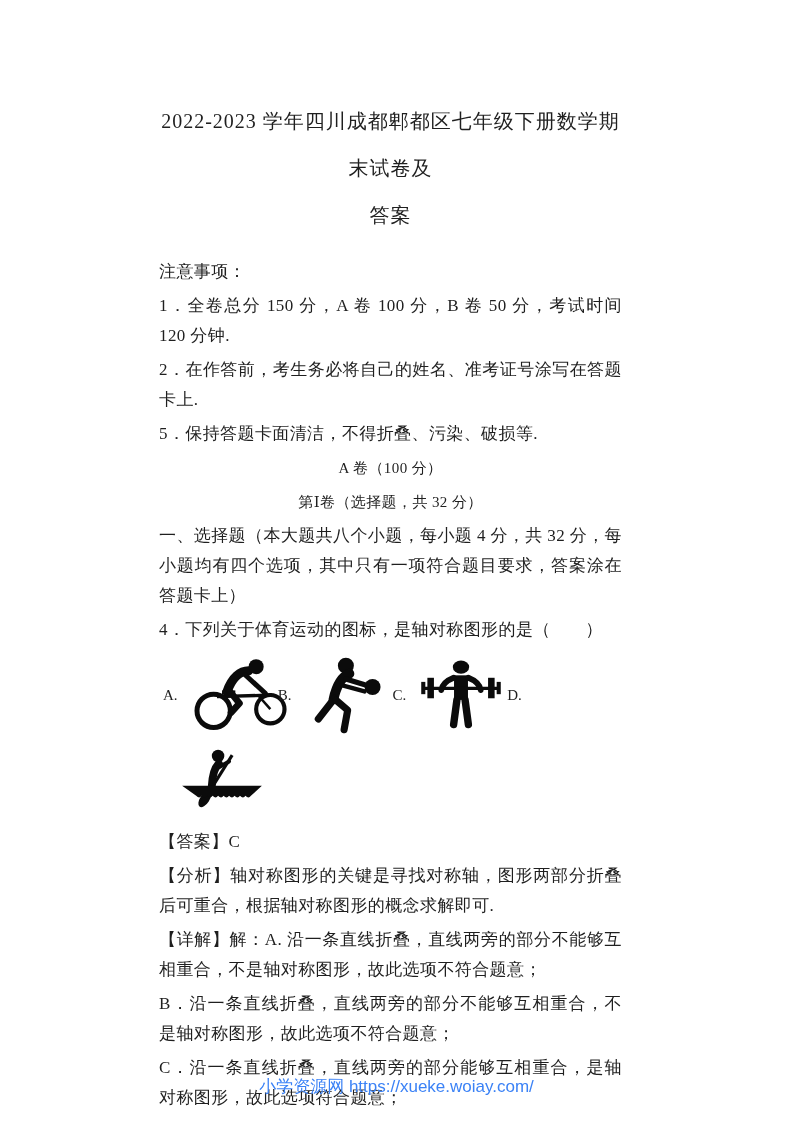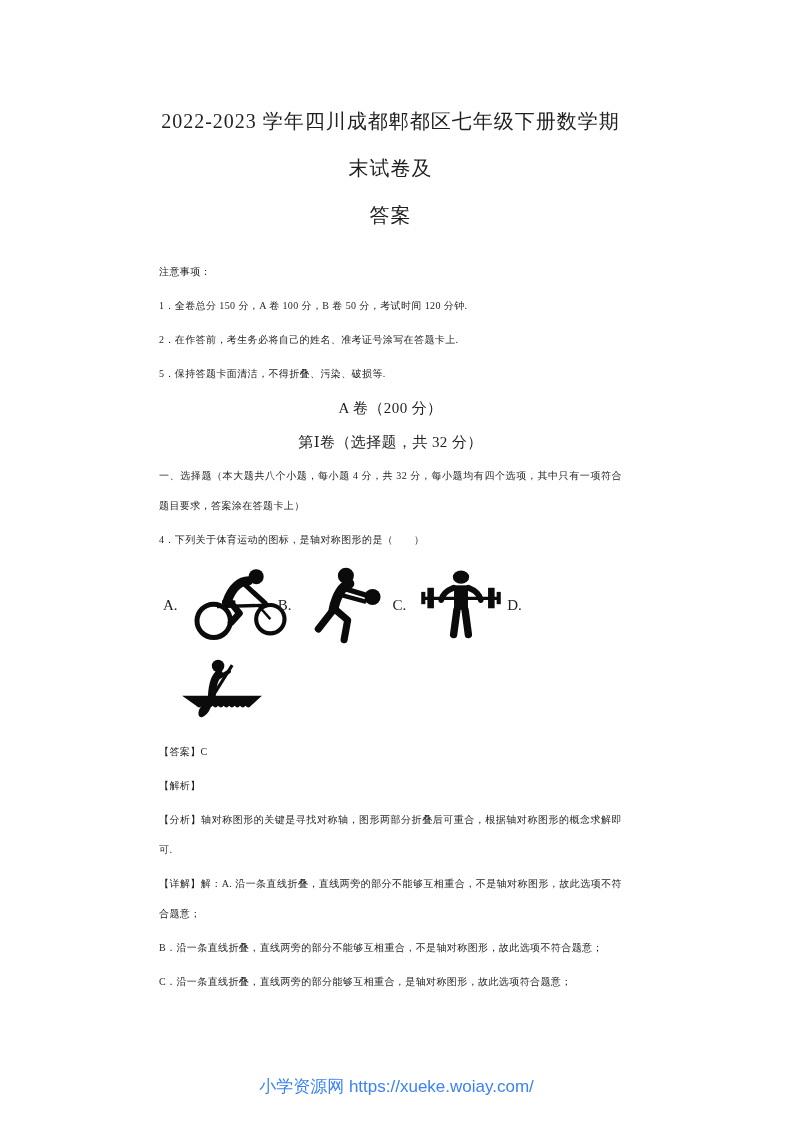--- a/index.html
+++ b/index.html
@@ -16,21 +16,21 @@
   }
   .title{
     font-size:20px;
     font-weight:400;
     text-align:center;
     line-height:47px;
     margin:0 0 18px 0;
     letter-spacing:1px;
   }
   .body-line{
-    font-size:10px;
+    font-size:17px;
     line-height:30px;
     margin:0 0 4px 0;
     text-align:justify;
     letter-spacing:0.4px;
   }
   .center-line{
     font-size:15px;
     line-height:30px;
     margin:0 0 4px 0;
     text-align:center;
@@ -74,21 +74,21 @@
 
 <div class="page" style="color: rgb(31, 31, 31); background: rgb(255, 255, 255);">
 
   <h1 class="title"><span>2022-2023 学年四川成都郫都区七年级下册数学期末试卷及</span><br><span>答案</span></h1>
 
   <p class="body-line">注意事项：</p>
   <p class="body-line">1．全卷总分 150 分，A 卷 100 分，B 卷 50 分，考试时间 120 分钟.</p>
   <p class="body-line">2．在作答前，考生务必将自己的姓名、准考证号涂写在答题卡上.</p>
   <p class="body-line">5．保持答题卡面清洁，不得折叠、污染、破损等.</p>
 
-  <p class="center-line">A 卷（200 分）</p>
+  <p class="center-line">A 卷（100 分）</p>
   <p class="center-line">第Ⅰ卷（选择题，共 32 分）</p>
   <p class="body-line">一、选择题（本大题共八个小题，每小题 4 分，共 32 分，每小题均有四个选项，其中只有一项符合题目要求，答案涂在答题卡上）</p>
   <p class="body-line">4．下列关于体育运动的图标，是轴对称图形的是（　　）</p>
 
   <div class="options-row">
 
     <div class="option">
       <span class="opt-label">A.</span>
       <span class="icon">
         <svg width="100" height="76" viewBox="0 0 120 88">
@@ -151,21 +151,20 @@
         <path class="stroke" d="M42 50 C43 34 46 26 51 22" stroke-width="10" stroke-linecap="round"></path>
         <path class="stroke" d="M50 27 L64 19" stroke-width="5" stroke-linecap="round"></path>
         <line class="stroke" x1="68" y1="11" x2="36" y2="62" stroke-width="4"></line>
         <ellipse cx="33" cy="67" rx="6" ry="12" transform="rotate(33 33 67)" fill="#0b0b0b"></ellipse>
         <path d="M4 50 H106 L92 63 Q89 67 85 63 Q82 67 78 63 Q75 67 71 63 Q68 67 64 63 Q61 67 57 63 Q54 67 50 63 Q47 67 43 63 Q40 67 36 63 Q33 67 29 63 Q26 67 22 63 Z" fill="#0b0b0b"></path>
       </svg>
     </span>
   </div>
 
   <p class="body-line">【答案】C</p>
-  <p class="body-line">【解析】</p>
   <p class="body-line">【分析】轴对称图形的关键是寻找对称轴，图形两部分折叠后可重合，根据轴对称图形的概念求解即可.</p>
   <p class="body-line">【详解】解：A. 沿一条直线折叠，直线两旁的部分不能够互相重合，不是轴对称图形，故此选项不符合题意；</p>
   <p class="body-line">B．沿一条直线折叠，直线两旁的部分不能够互相重合，不是轴对称图形，故此选项不符合题意；</p>
   <p class="body-line">C．沿一条直线折叠，直线两旁的部分能够互相重合，是轴对称图形，故此选项符合题意；</p>
 
   <div class="footer">
     <span style="color: #3b82f6;">小学资源网 https://xueke.woiay.com/</span>
   </div>
 
 </div>

